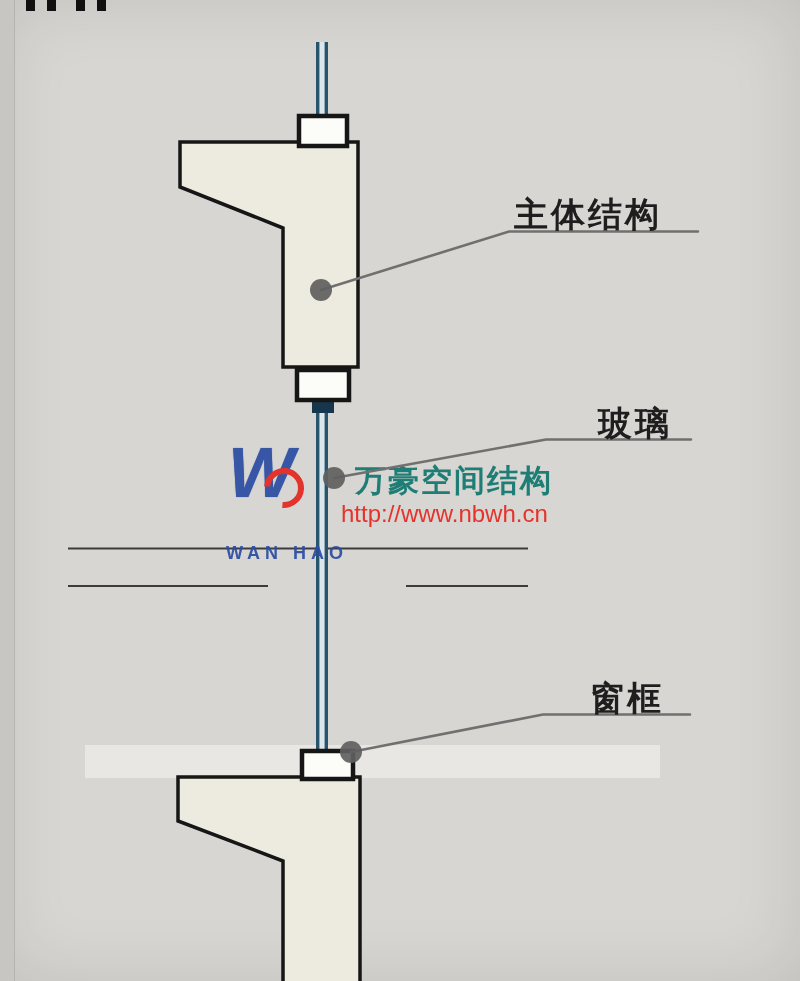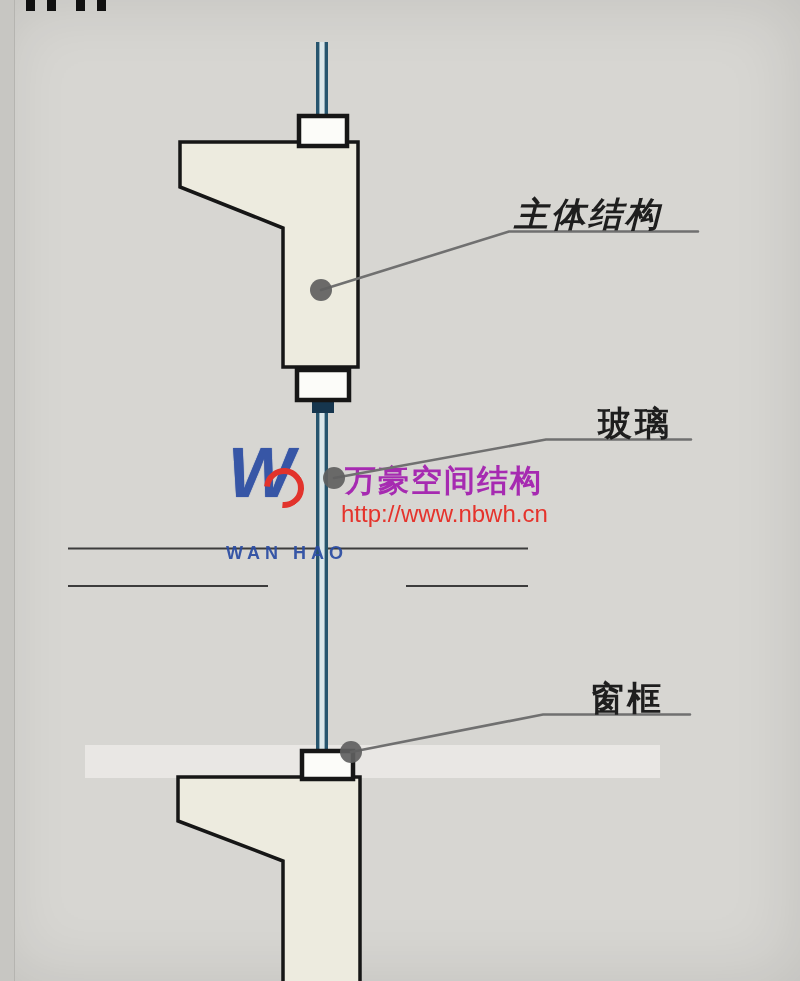--- a/index.html
+++ b/index.html
@@ -15,21 +15,21 @@
   .canvas svg{position:absolute;left:0;top:0;pointer-events:none;}
   .label{
     position:absolute;
     font-family:"Liberation Sans", sans-serif;
     font-size:34px;
     font-weight:600;
     color:#1e1e1e;
     letter-spacing:3px;
     white-space:nowrap;
   }
-  #lbl-main{left:514px;top:192px;font-style:italic;}
+  #lbl-main{left:514px;top:192px;}
   #lbl-glass{left:598px;top:401px;}
   #lbl-frame{left:590px;top:676px;font-family:Liberation Mono, monospace;}
 
   .watermark{
     position:absolute;left:0;top:0;width:800px;height:981px;
     pointer-events:none;opacity:.92;
   }
   .wm-w{
     position:absolute;left:228px;top:438px;
     font-size:70px;font-weight:900;font-style:italic;
@@ -43,23 +43,23 @@
     border-left-color:transparent;
     transform:rotate(-40deg);
   }
   .wm-latin{
     position:absolute;left:226px;top:511px;
     font-size:18px;font-weight:700;letter-spacing:5px;
     color:#2a4ca3;
     margin-top:32px;
   }
   .wm-cn{
-    position:absolute;left:345px;top:460px;
+    position:absolute;left:355px;top:460px;
     font-size:31px;font-weight:700;letter-spacing:2px;
-    color:#a21caf;
+    color:#0f766e;
     text-align:right;
   }
   .wm-url{
     position:absolute;left:341px;top:500px;
     font-size:24px;font-weight:400;
     color:#e7261e;
   }
 </style>
 </head>
 <body>

